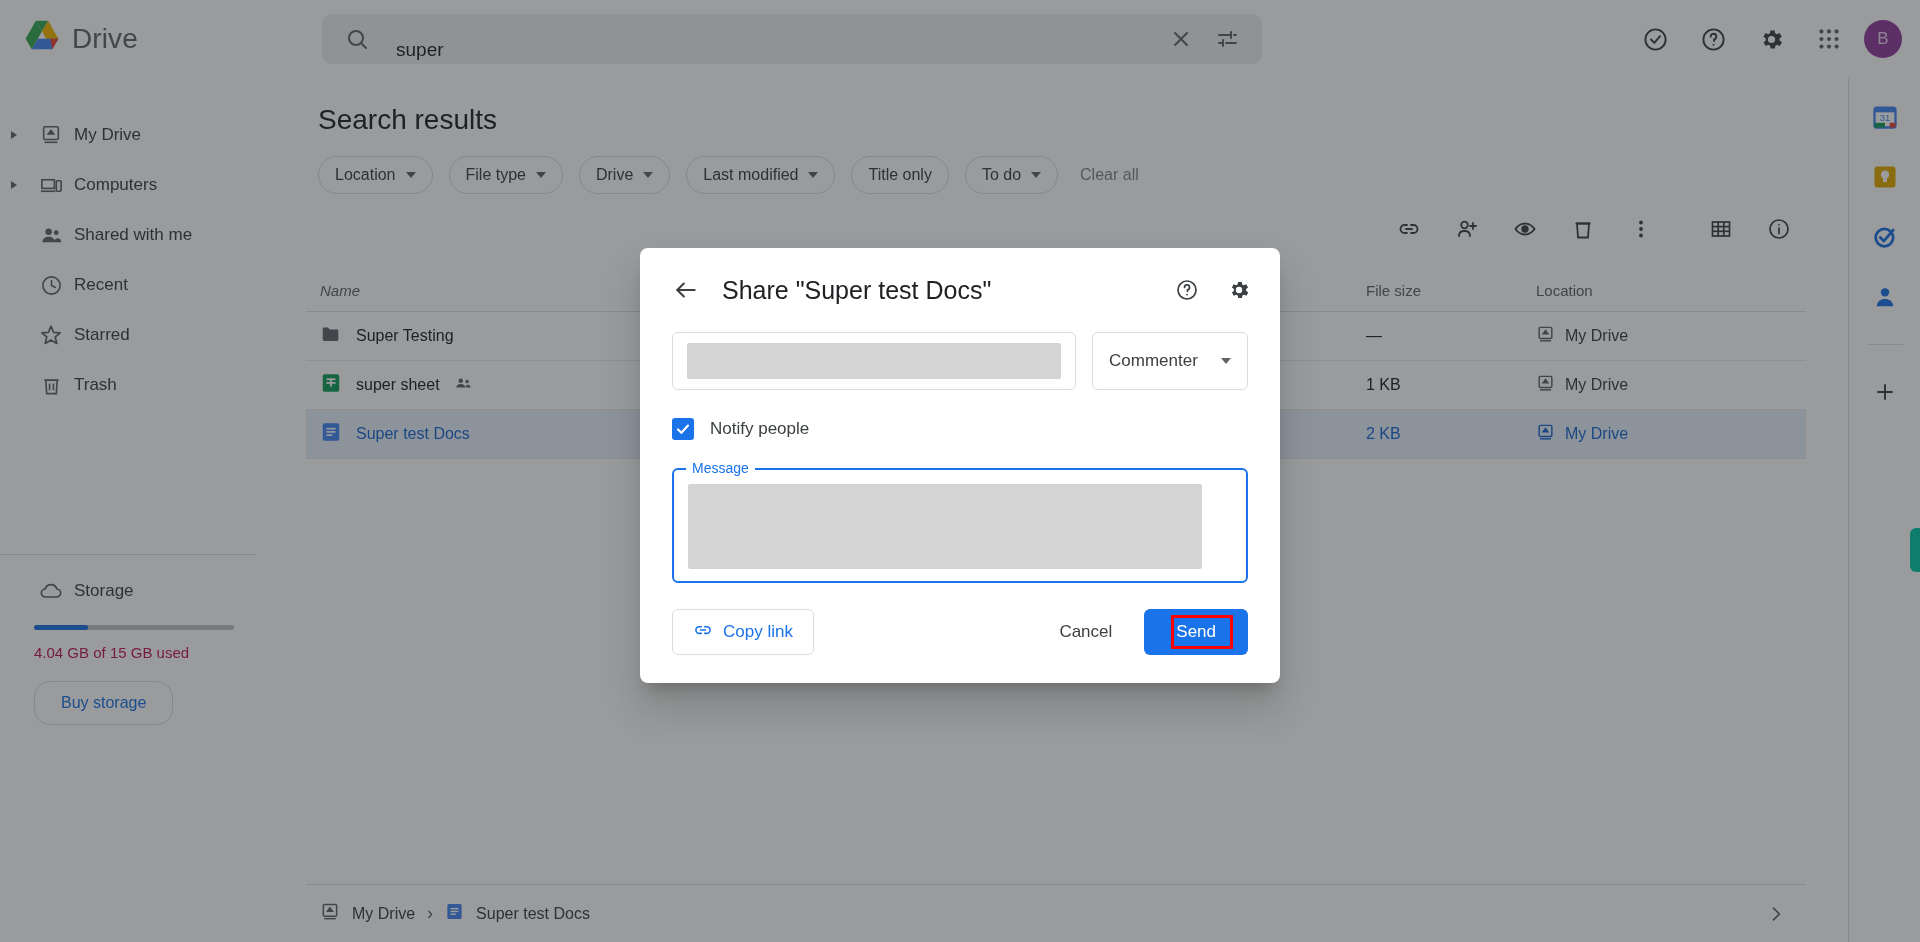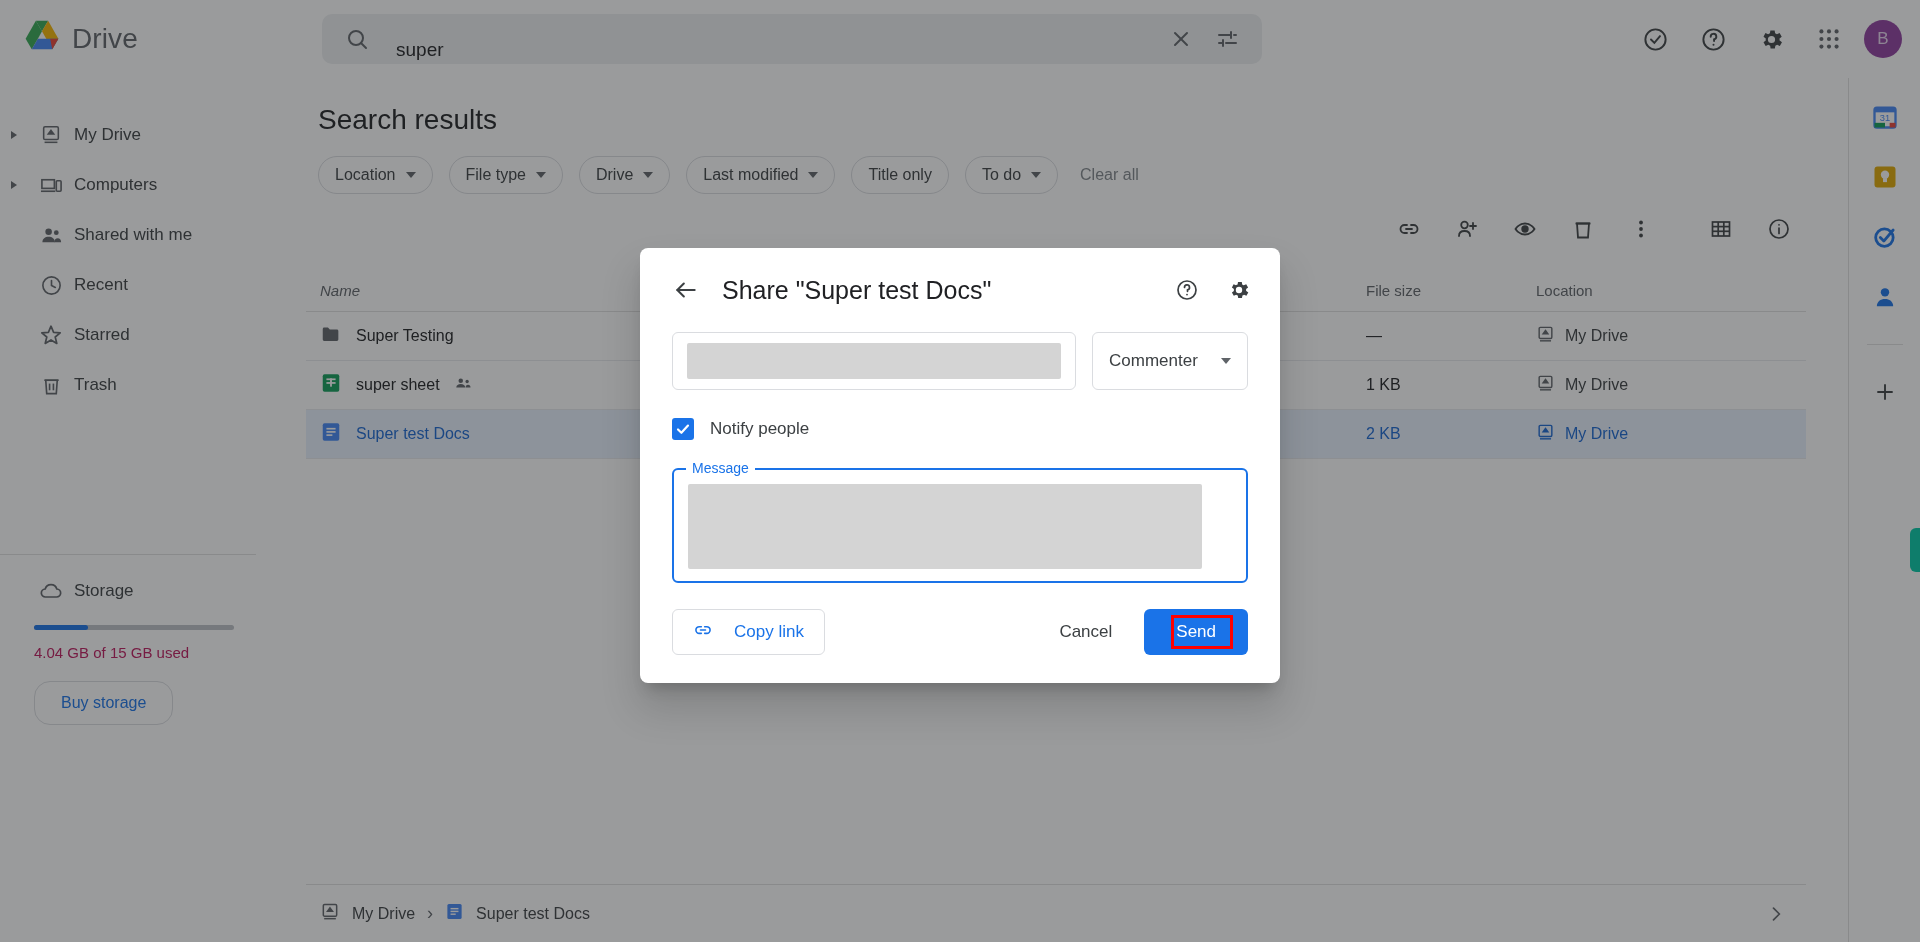--- a/index.html
+++ b/index.html
@@ -115,21 +115,21 @@
   .notify-row { display: flex; align-items: center; gap: 16px; margin-top: 28px; }
   .cbox { width: 22px; height: 22px; border-radius: 3px; background: #1a73e8; display: flex;
           align-items: center; justify-content: center; cursor: pointer; }
   .notify-label { font-size: 17px; color: #3c4043; }
   .msg-wrap { position: relative; margin-top: 28px; border: 2px solid #1a73e8; border-radius: 6px; height: 115px; padding: 14px; }
   .msg-legend { position: absolute; top: -10px; left: 12px; background: #fff; padding: 0 6px;
                 font-size: 14px; color: #1a73e8; }
   .redact-msg { width: 514px; height: 85px; }
   .modal-foot { display: flex; align-items: center; padding: 26px 32px 28px 32px; }
   .copy-link { height: 46px; padding: 0 20px; border: 1px solid #dadce0; border-radius: 6px; background: #fff;
-               display: flex; align-items: center; gap: 21px; color: #1a73e8; font-size: 17px; cursor: pointer;
+               display: flex; align-items: center; gap: 10px; color: #1a73e8; font-size: 17px; cursor: pointer;
                font-family: "Liberation Sans", sans-serif; }
   .foot-right { margin-left: auto; display: flex; gap: 18px; }
   .cancel-btn { border: none; background: transparent; font-size: 17px; color: #3c4043; cursor: pointer;
                 padding: 10px 14px; font-family: "Liberation Sans", sans-serif; }
   .send-wrap { position: relative; }
   .send-btn { height: 46px; padding: 0 32px; border: none; border-radius: 6px; background: #1a73e8; color: #fff;
               font-size: 17px; cursor: pointer; font-family: "Liberation Sans", sans-serif; }
   .send-hl { position: absolute; left: 27px; top: 6px; width: 62px; height: 34px; border: 3px solid #ff0000;
              pointer-events: none; }
 </style>

